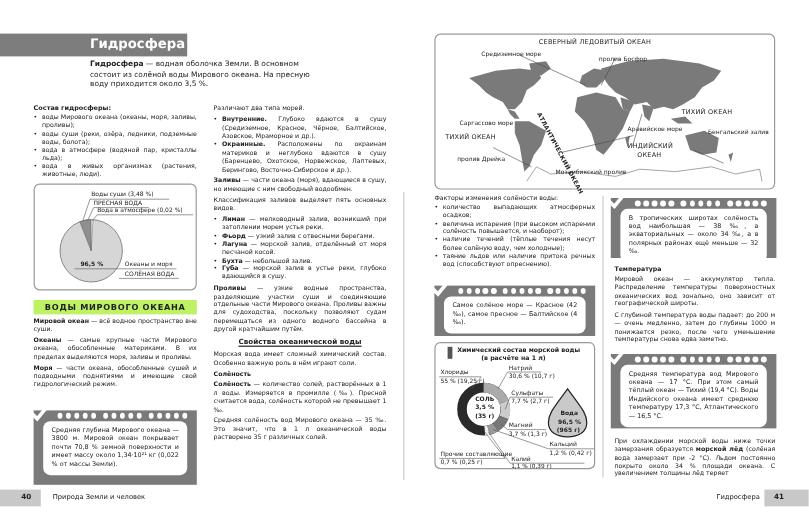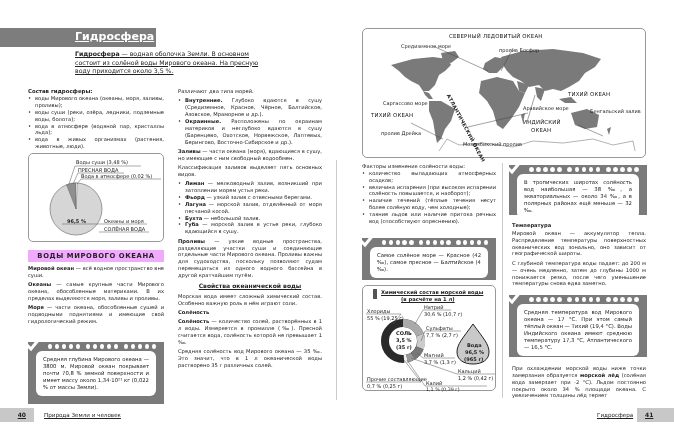--- a/index.html
+++ b/index.html
@@ -1,30 +1,30 @@
 <!DOCTYPE html>
 <html><head>
 <meta charset="utf-8">
 <style>
   * { box-sizing: border-box; margin: 0; padding: 0; }
   html, body { width: 674px; height: 442px; background: #ffffff; overflow: hidden; }
   body { font-family: "DejaVu Sans", sans-serif; color: #222; font-size: 5.2px; line-height: 1.32; position: relative; }
-  .abs { position: absolute; text-decoration: underline; }
+  .abs { position: absolute; }
   b, .b { font-weight: bold; }
   p { margin-bottom: 2.5px; text-align: justify; }
   ul { list-style: none; margin-bottom: 2.5px; }
   ul li { padding-left: 7px; position: relative; text-align: justify; }
   ul li::before { content: "•"; position: absolute; left: 0; top: 0; }
 
   .title-bar { left: 0; top: 28px; width: 156px; height: 19px; background: #7d7d7d; }
   .title-text { left: 75px; top: 30px; font-size: 11px; font-weight: bold; color: #fff; }
   .intro { left: 75px; top: 50px; width: 192px; font-size: 6.2px; line-height: 1.38; }
 
   .col { position: absolute; }
-  .section-bar { background: #f0abfc; height: 12px; font-weight: bold; font-size: 6.8px; text-align: center; line-height: 12px; letter-spacing: 0.6px; }
+  .section-bar { background: #bef264; height: 12px; font-weight: bold; font-size: 6.8px; text-align: center; line-height: 12px; letter-spacing: 0.6px; }
   .sub-title { font-weight: bold; text-decoration: underline; font-size: 6px; text-align: center; margin: 3px 0; }
 
   .panel { border: 1px solid #999; border-radius: 5px; background: #fff; }
   .note { background: #7a7a7a; padding: 9px 8px 6px 8px; position: absolute; }
   .note .dots { position: absolute; top: 2px; left: 20px; right: 8px; height: 6px; display: flex; gap: 2.5px; }
   .note .dots span { width: 5px; height: 5px; border-radius: 50%; background: #fff; display: block; }
   .note .dots span.gap { margin-left: 3px; }
   .note .check { position: absolute; left: -4px; top: -6px; width: 18px; height: 16px; }
   .note .inner { background: #fff; border-radius: 6px; padding: 5px 7px; font-size: 5.3px; text-align: justify; }
 

